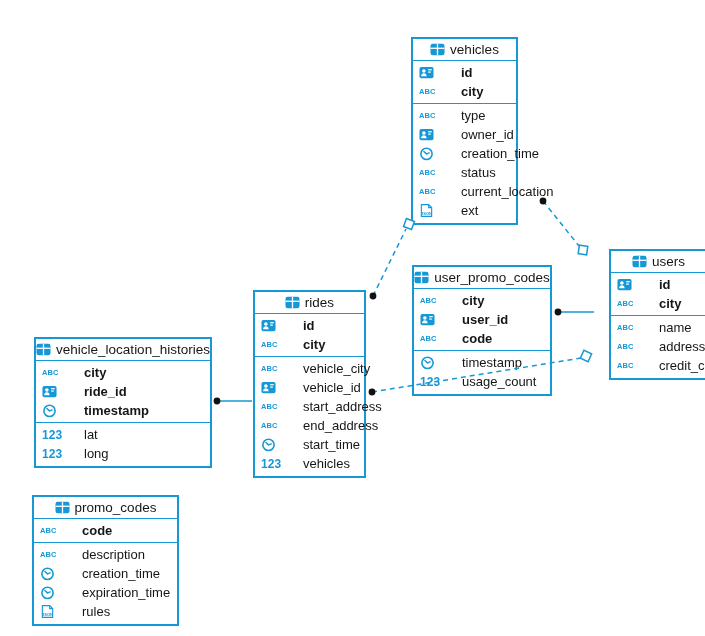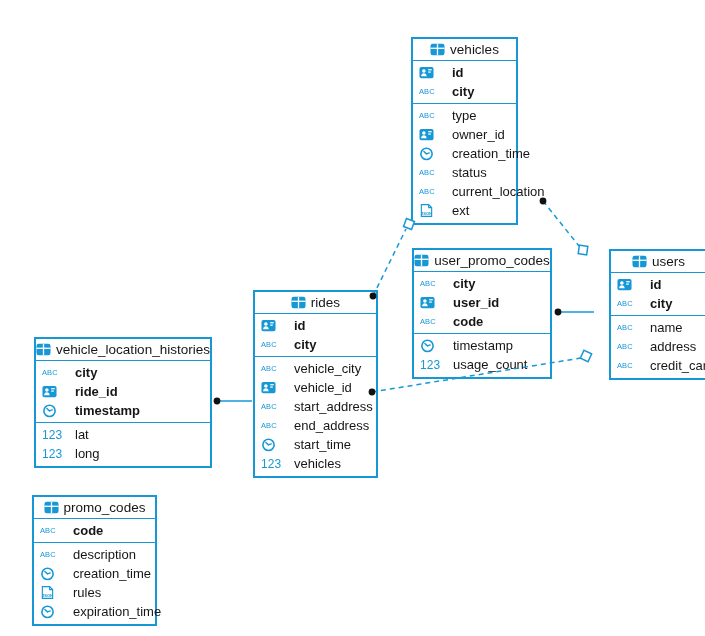--- a/index.html
+++ b/index.html
@@ -16,42 +16,42 @@
     box-sizing:border-box;z-index:2;
   }
   .thead{
     height:21px;border-bottom:1.5px solid var(--blue);
     display:flex;align-items:center;justify-content:center;gap:5px;
     font-size:13.5px;color:#161616;white-space:nowrap;padding:0 4px;
   }
   .thead .ticon{display:inline-flex;align-items:center;}
   .tbody{padding:2px 0 3px 0;}
   .trow{
-    height:19px;display:flex;align-items:center;gap:14px;
+    height:19px;display:flex;align-items:center;gap:23px;
     padding:0 6px;font-size:13px;color:#161616;white-space:nowrap;
   }
   .trow.pk .flabel{font-weight:bold;}
   .ficon{
     width:19px;min-width:19px;display:inline-flex;align-items:center;
     justify-content:flex-start;
   }
   .txt-icon{
-    font-weight:normal;color:var(--blue);font-size:7.5px;letter-spacing:0.1px;
+    font-weight:bold;color:var(--blue);font-size:7.5px;letter-spacing:0.1px;
     line-height:1;
   }
   .txt-icon.num{font-size:12px;}
   .pk-divider{border-top:1.5px solid var(--blue);margin:2px 0;}
 
   
   .t0{left:411px;top:31px;width:107px;margin-top:6px;}
-  .t1{left:412px;top:248px;width:140px;}
+  .t1{left:412px;top:265px;width:140px;}
   .t2{left:595px;top:249px;width:99px;margin-left:14px;}
-  .t3{left:253px;top:290px;width:125px;}
+  .t3{left:253px;top:290px;width:113px;}
   .t4{left:34px;top:337px;width:178px;}
-  .t5{left:32px;top:495px;width:125px;}
+  .t5{left:32px;top:495px;width:147px;}
 </style>
 </head>
 <body>
 
 <div id="canvas">
 
   <div class="table t0">
     <div class="thead">
       <span class="ticon">
           <svg viewBox="0 0 16 16" width="15" height="15">
@@ -410,36 +410,36 @@
               <circle cx="8" cy="8.4" r="6" fill="none" stroke="#1798d6" stroke-width="1.7"></circle>
               <line x1="8" y1="8.4" x2="5.2" y2="5.8" stroke="#1798d6" stroke-width="1.5" stroke-linecap="round"></line>
               <line x1="8" y1="8.4" x2="10.9" y2="7.4" stroke="#1798d6" stroke-width="1.5" stroke-linecap="round"></line>
             </svg>
           </span>
           <span class="flabel">creation_time</span>
         </div>
         <div class="trow">
           <span class="ficon">
             <svg viewBox="0 0 16 16" width="15" height="15">
+              <circle cx="8" cy="8.4" r="6" fill="none" stroke="#1798d6" stroke-width="1.7"></circle>
+              <line x1="8" y1="8.4" x2="5.2" y2="5.8" stroke="#1798d6" stroke-width="1.5" stroke-linecap="round"></line>
+              <line x1="8" y1="8.4" x2="10.9" y2="7.4" stroke="#1798d6" stroke-width="1.5" stroke-linecap="round"></line>
+            </svg>
+          </span>
+          <span class="flabel">expiration_time</span>
+        </div>
+        <div class="trow">
+          <span class="ficon">
+            <svg viewBox="0 0 16 16" width="15" height="15">
               <path d="M2.5,1.7 h7.8 l3.2,3.2 v9.4 h-11 z" fill="#fff" stroke="#1798d6" stroke-width="1.2"></path>
               <path d="M10.3,1.7 v3.2 h3.2" fill="none" stroke="#1798d6" stroke-width="1.2"></path>
               <text x="8" y="12.6" font-size="4.4" font-weight="bold" text-anchor="middle" fill="#1798d6" font-family="Liberation Sans, sans-serif">JSON</text>
             </svg>
           </span>
           <span class="flabel">rules</span>
-        </div>
-        <div class="trow">
-          <span class="ficon">
-            <svg viewBox="0 0 16 16" width="15" height="15">
-              <circle cx="8" cy="8.4" r="6" fill="none" stroke="#1798d6" stroke-width="1.7"></circle>
-              <line x1="8" y1="8.4" x2="5.2" y2="5.8" stroke="#1798d6" stroke-width="1.5" stroke-linecap="round"></line>
-              <line x1="8" y1="8.4" x2="10.9" y2="7.4" stroke="#1798d6" stroke-width="1.5" stroke-linecap="round"></line>
-            </svg>
-          </span>
-          <span class="flabel">expiration_time</span>
         </div>
       </div>
   </div>
 
   <svg id="connectors" viewBox="0 0 705 636">
       <g>
         <line x1="217" y1="401" x2="252" y2="401" stroke="#1798d6" stroke-width="1.5"></line>
         <circle cx="217" cy="401" r="3.4" fill="#111111"></circle>
       </g>
       <g>

